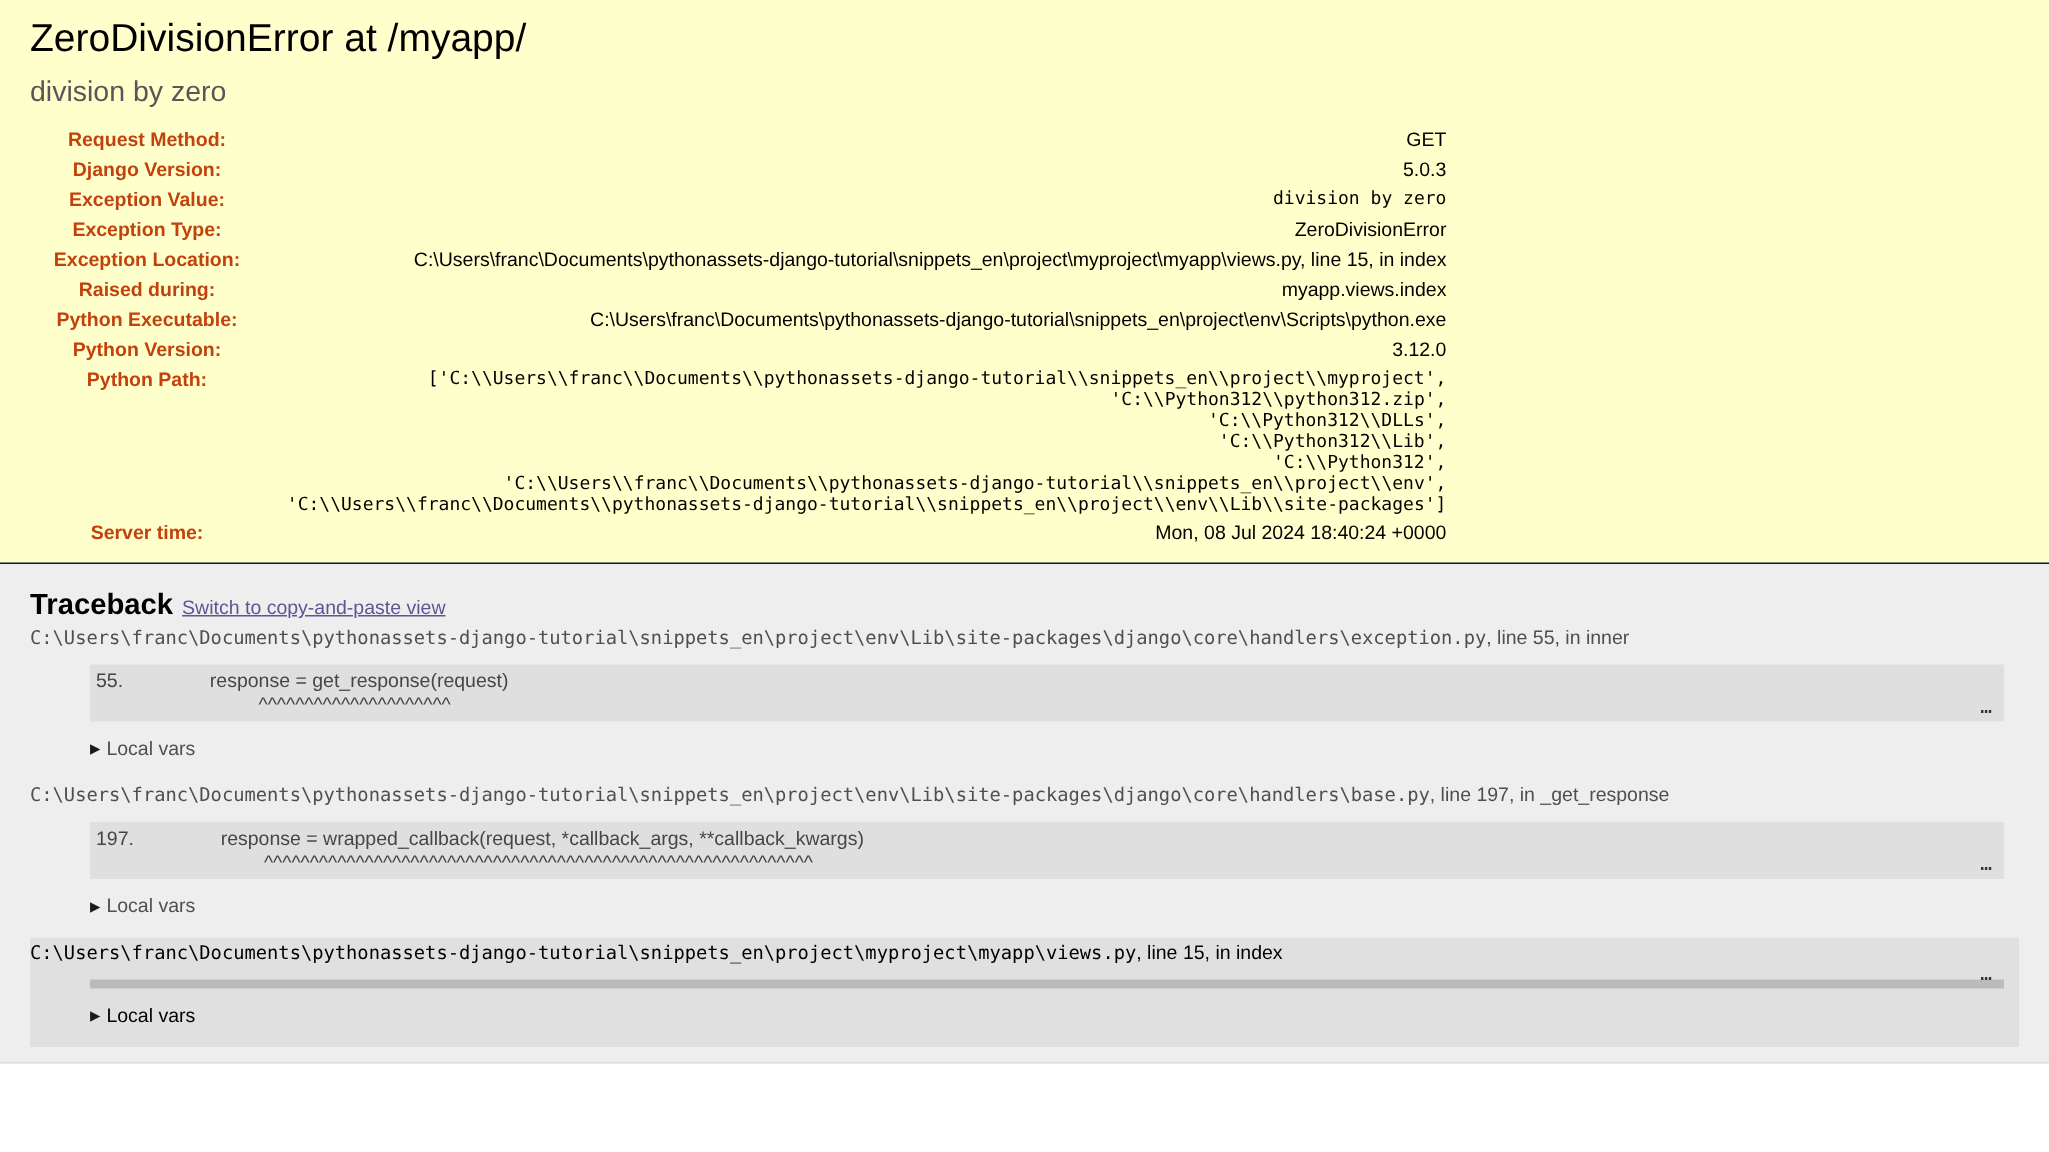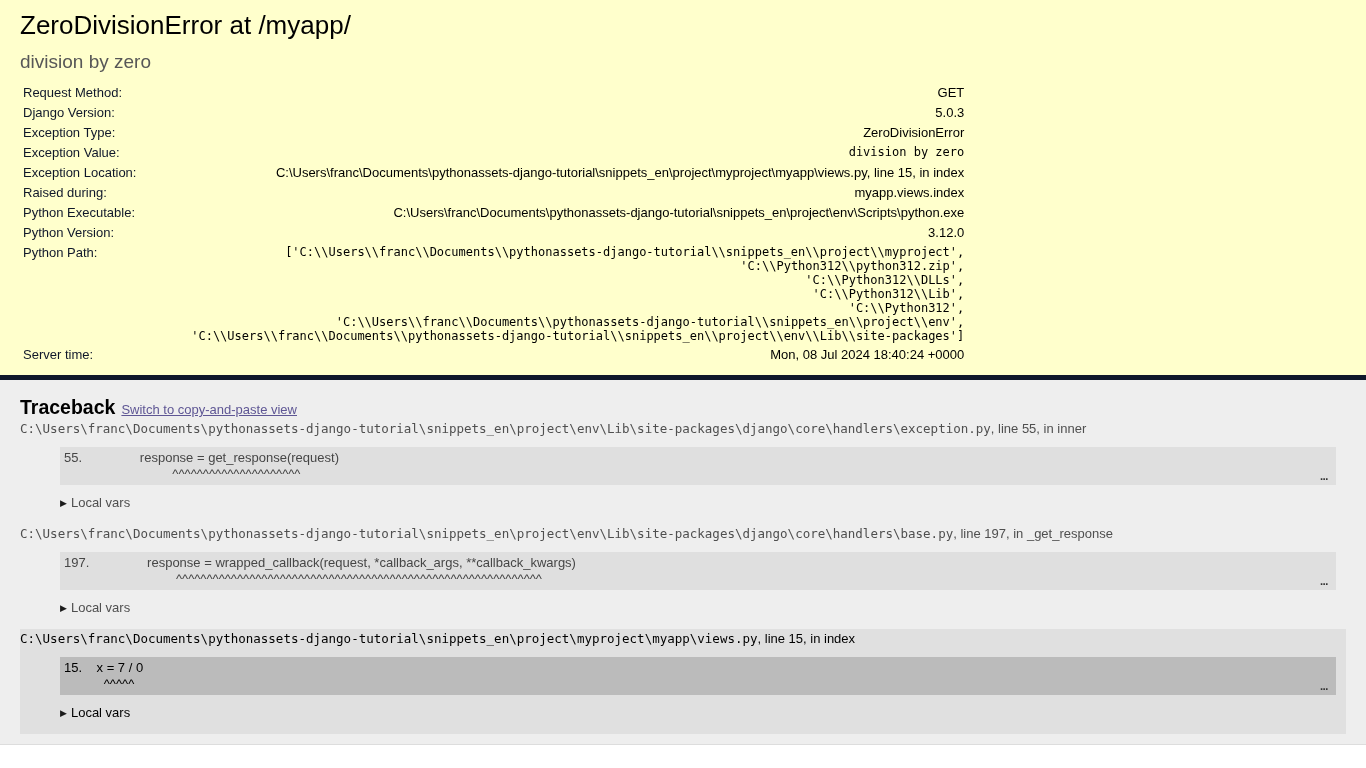--- a/index.html
+++ b/index.html
@@ -1,25 +1,25 @@
 <!DOCTYPE html>
 <html><head>
 <meta charset="utf-8">
 <style>
   * { margin:0; padding:0; box-sizing:border-box; }
   html,body { width:1366px; height:768px; overflow:hidden; background:#fff;
               font-family:"Liberation Sans", sans-serif; font-size:13px; color:#000; }
 
   
-  #summary { background:#ffffcc; border-bottom:5px solid #0f172a; padding:10px 20px 10px 20px; }
+  #summary { background:#ffffcc; border-bottom:1px solid #0f172a; padding:10px 20px 10px 20px; }
   #summary h1 { font-size:26px; font-weight:normal; line-height:1.2; color:#000; }
   .exception-value { font-size:19px; color:#575757; margin:10px 0; line-height:1.15; }
   table.meta { border-collapse:collapse; background:transparent; margin-top:4px; }
-  table.meta th { width:161px; text-align:left; vertical-align:top; color:#0f172a;
-                  font-weight:normal; font-size:13px; padding:2px 8px 2px 3px; line-height:16px; }
+  table.meta th { width:161px; text-align:center; vertical-align:top; color:#c2410c;
+                  font-weight:bold; font-size:13px; padding:2px 8px 2px 3px; line-height:16px; }
   table.meta td { vertical-align:top; font-size:13px; padding:2px 3px; line-height:16px;text-align:right; }
   table.meta td pre.mono { font-family:"DejaVu Sans Mono", monospace; font-size:12px;
                            line-height:14px; white-space:pre; }
 
   
   #traceback { background:#eeeeee; border-bottom:1px solid #ddd; padding:10px 20px; }
   #traceback h2 { font-size:19.5px; font-weight:bold; margin:6px 0 0 0; color:#000; }
   .switch-link { font-size:13px; font-weight:normal; color:#5e5694; text-decoration:underline;
                  cursor:pointer; margin-left:6px; }
   ul.traceback-list { list-style:none; }
@@ -49,28 +49,28 @@
     <tbody>
       <tr>
         <th>Request Method:</th>
         <td>GET</td>
       </tr>
       <tr>
         <th>Django Version:</th>
         <td>5.0.3</td>
       </tr>
       <tr>
-        <th>Exception Type:</th>
-        <td>ZeroDivisionError</td>
-      </tr>
-      <tr>
         <th>Exception Value:</th>
         <td>
             <pre class="mono">division by zero</pre>
           </td>
+      </tr>
+      <tr>
+        <th>Exception Type:</th>
+        <td>ZeroDivisionError</td>
       </tr>
       <tr>
         <th>Exception Location:</th>
         <td>C:\Users\franc\Documents\pythonassets-django-tutorial\snippets_en\project\myproject\myapp\views.py, line 15, in index</td>
       </tr>
       <tr>
         <th>Raised during:</th>
         <td>myapp.views.index</td>
       </tr>
       <tr>
@@ -136,22 +136,20 @@
         <span class="tri">▶</span><span>Local vars</span>
       </div>
     </li>
 
     <li class="frame user">
       <div class="frame-header">
         <code class="fname">C:\Users\franc\Documents\pythonassets-django-tutorial\snippets_en\project\myproject\myapp\views.py</code><span class="frame-loc">, line 15, in index</span>
       </div>
       <div class="context">
         <div class="context-line">
-          <pre>15.    x = 7 / 0
-           ^^^^^</pre>
           <span class="ellipsis">…</span>
         </div>
       </div>
       <div class="localvars">
         <span class="tri">▶</span><span>Local vars</span>
       </div>
     </li>
 
   </ul>
 </div>

